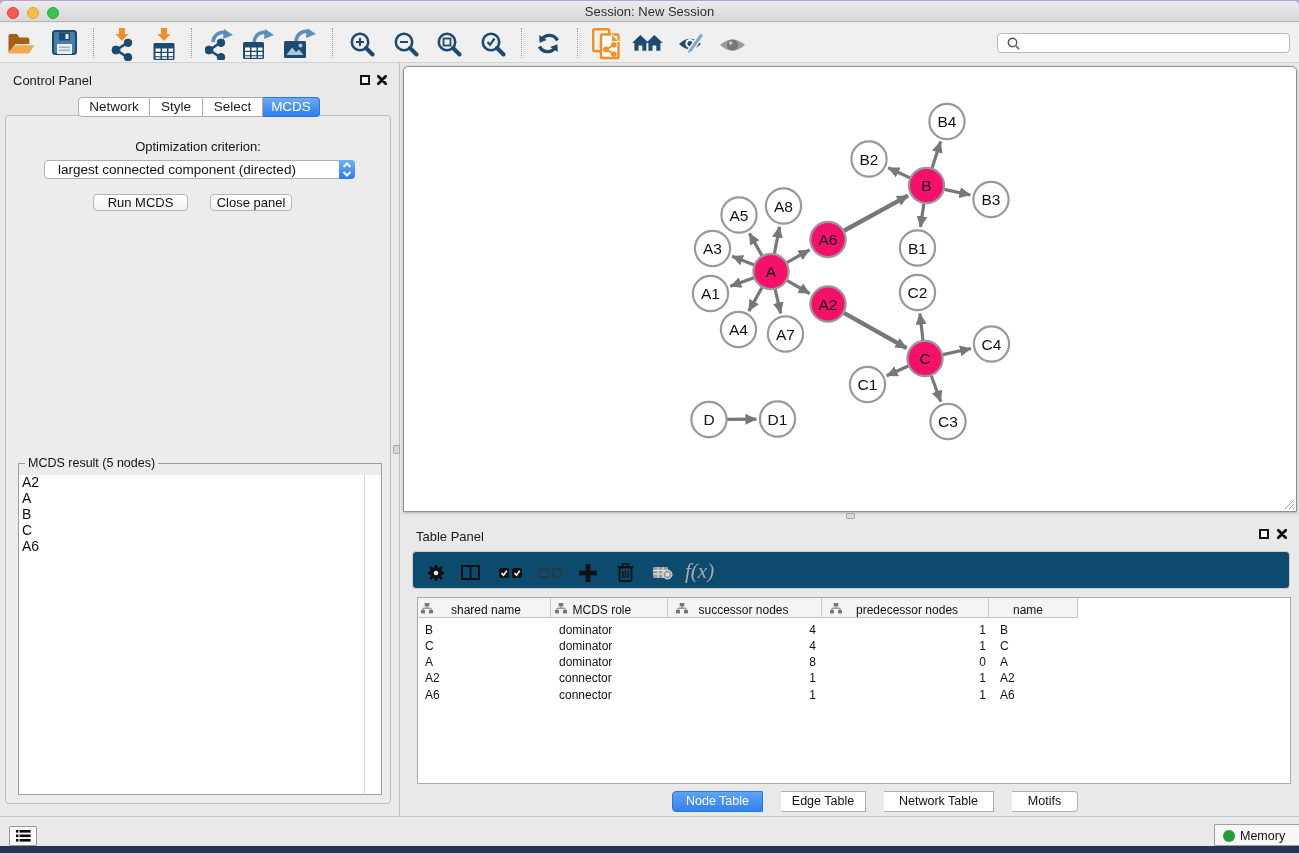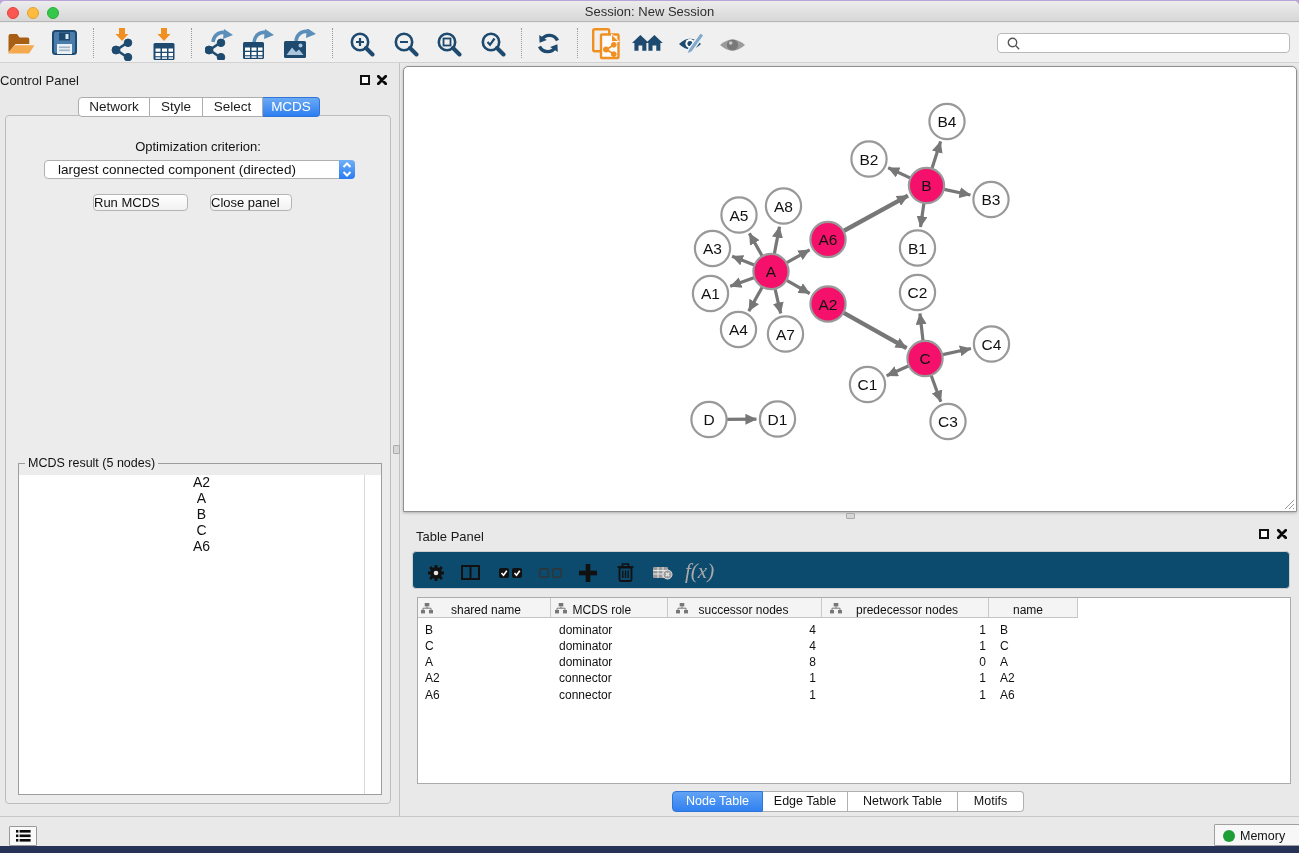--- a/index.html
+++ b/index.html
@@ -20,33 +20,33 @@
 #toolbar { position:absolute; left:0; top:22px; width:1299px; height:40px; background:#f0f0f0; border-bottom:1px solid #d2d2d2; }
 .tbi { position:absolute; top:0; }
 .tsep { position:absolute; top:5px; height:30px; width:0; border-left:1px dotted #9a9a9a; }
 #searchbox { position:absolute; left:997px; top:10px; width:293px; height:20px; background:#fff; border:1px solid #b9b9b9; border-radius:4px; }
 
 
 #main { position:absolute; left:0; top:62px; width:1299px; height:753px; }
 
 
 #cpanel { position:absolute; left:0; top:0; width:400px; height:753px; background:#e9e9e9; border-right:1px solid #c2c2c2; }
-#cpanel .hdr { position:absolute; left:0; top:10px; font-size:13px; color:#1a1a1a; }
+#cpanel .hdr { position:absolute; left:13px; top:10px; font-size:13px; color:#1a1a1a; }
 .sqico { position:absolute; width:10px; height:10px; border:2px solid #111; background:#fff; }
 #cp-inner { position:absolute; left:5px; top:52px; width:386px; height:689px; background:#ececec; border:1px solid #bdbdbd; border-radius:4px; }
 #cp-tabs { position:absolute; left:78px; top:34px; height:20px; display:flex; z-index:3; }
 .cptab { height:20px; border:1px solid #acacac; border-left:none; background:#fff; font-size:13.5px; color:#1c1c1c; text-align:center; line-height:18px; }
 .cptab.first { border-left:1px solid #acacac; border-radius:4px 0 0 4px; }
 .cptab.last { border-radius:0 4px 4px 0; }
 .cptab.sel { background:linear-gradient(#6babf5,#2c7ef0); color:#fff; border-color:#2f74d8; }
 #optlabel { position:absolute; left:0; width:100%; top:23px; text-align:center; font-size:13px; color:#111; }
 #combo { position:absolute; left:38px; top:44px; width:311px; height:19px; background:#fff; border:1px solid #b0b0b0; border-radius:4px; font-size:13.5px; color:#111; line-height:17px; padding-left:13px; }
 #combo .step { position:absolute; right:-1px; top:-1px; width:16px; height:19px; background:linear-gradient(#6fb0f7,#2a7bf0); border-radius:0 4px 4px 0; }
-.btn { position:absolute; height:17px; background:linear-gradient(#ffffff,#f1f1f1); border:1px solid #b5b5b5; border-radius:4px; font-size:13px; color:#111; text-align:left; line-height:15.5px; }
-#fieldset { position:absolute; left:12px; top:347px; width:364px; height:332px; border:1px solid #9d9d9d;text-align:center; }
+.btn { position:absolute; height:17px; background:linear-gradient(#ffffff,#f1f1f1); border:1px solid #b5b5b5; border-radius:4px; font-size:13px; color:#111; text-align:center; line-height:15.5px; }
+#fieldset { position:absolute; left:12px; top:347px; width:364px; height:332px; border:1px solid #9d9d9d; }
 #fieldset legend.lg { position:absolute; top:-8px; left:6px; background:#ececec; padding:0 3px; font-size:12.5px; color:#111; }
 #mlist { position:absolute; left:0px; top:11px; width:362px; height:319px; background:#fff; font-size:14px; color:#111; line-height:16px; padding:1px 0 0 3px; }
 #mlist .sb { position:absolute; right:16px; top:0; width:1px; height:319px; background:#d9d9d9; }
 
 
 #rightarea { position:absolute; left:401px; top:0; width:898px; height:753px; background:#e9e9e9; }
 
 
 #netwin { position:absolute; left:2px; top:3px; width:894px; height:446px; background:#fff; border:1px solid #909090; border-radius:5px 5px 1px 1px; box-shadow:0 1px 3px rgba(0,0,0,0.25); }
 #nettitle { position:absolute; left:0; top:0; width:100%; height:24px; background:linear-gradient(#ededed,#d5d5d5); border-bottom:1px solid #ababab; border-radius:5px 5px 0 0; }
@@ -58,21 +58,21 @@
 
 #tpanel { position:absolute; left:0px; top:458px; width:898px; height:295px; }
 #tpanel .hdr { position:absolute; left:15px; top:8px; font-size:13px; color:#1a1a1a; }
 #ttoolbar { position:absolute; left:11px; top:30px; width:878px; height:38px; background:#0c4a6e; border:1px solid #cecece; border-radius:4px; }
 #ttable { position:absolute; left:16px; top:76px; width:874px; height:187px; background:#fff; border:1px solid #ababab; }
 #thead { position:absolute; left:0; top:0; width:872px; height:21px; }
 .hcell { position:absolute; top:0; height:20px; background:#f4f4f4; border-right:1px solid #c9c9c9; border-bottom:1px solid #c4c4c4; font-size:12px; color:#111; }
 .hcell span { position:absolute; top:5px; }
 .trow { position:absolute; left:0; width:872px; height:16px; font-size:12px; color:#111; }
 .trow div { position:absolute; top:1px; }
-#ttabs { position:absolute; left:271px; top:270px; height:21px; display:flex; }
+#ttabs { position:absolute; left:271px; top:270px; height:21px; display:flex;gap:18px; }
 .ttab { height:21px; border:1px solid #b0b0b0; border-left:none; background:#fff; font-size:12.5px; color:#111; line-height:19px; text-align:center; }
 .ttab.first { border-left:1px solid #b0b0b0; border-radius:4px 0 0 4px; }
 .ttab.last { border-radius:0 4px 4px 0; }
 .ttab.sel { background:linear-gradient(#62a3f4,#2f80f0); color:#fff; border-color:#2f74d8; }
 
 
 #statusbar { position:absolute; left:0; top:815px; width:1299px; height:31px; background:#e9e9e9; border-top:1px solid #c8c8c8; }
 #listbtn { position:absolute; left:9px; top:9px; width:28px; height:20px; background:#f9f9f9; border:1px solid #999; border-radius:1px; }
 #membtn { position:absolute; left:1214px; top:7px; width:86px; height:22px; background:#f7f7f7; border:1px solid #a0a0a0; border-radius:1px; font-size:12.5px; color:#111; }
 #membtn .dot { position:absolute; left:8px; top:4.5px; width:12px; height:12px; border-radius:50%; background:#1f9e38; }

